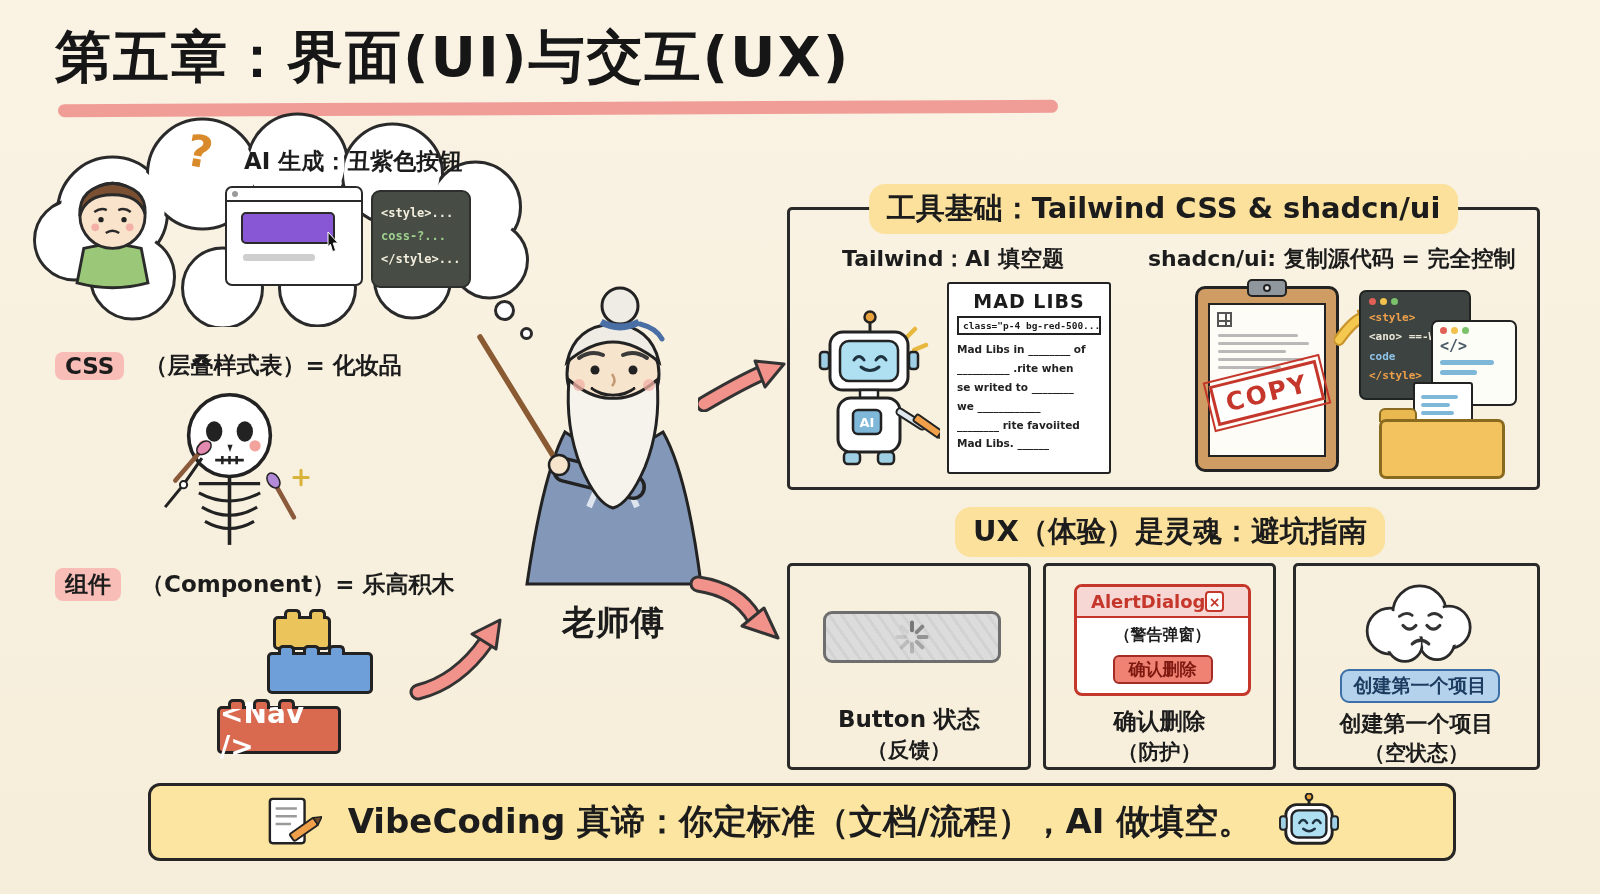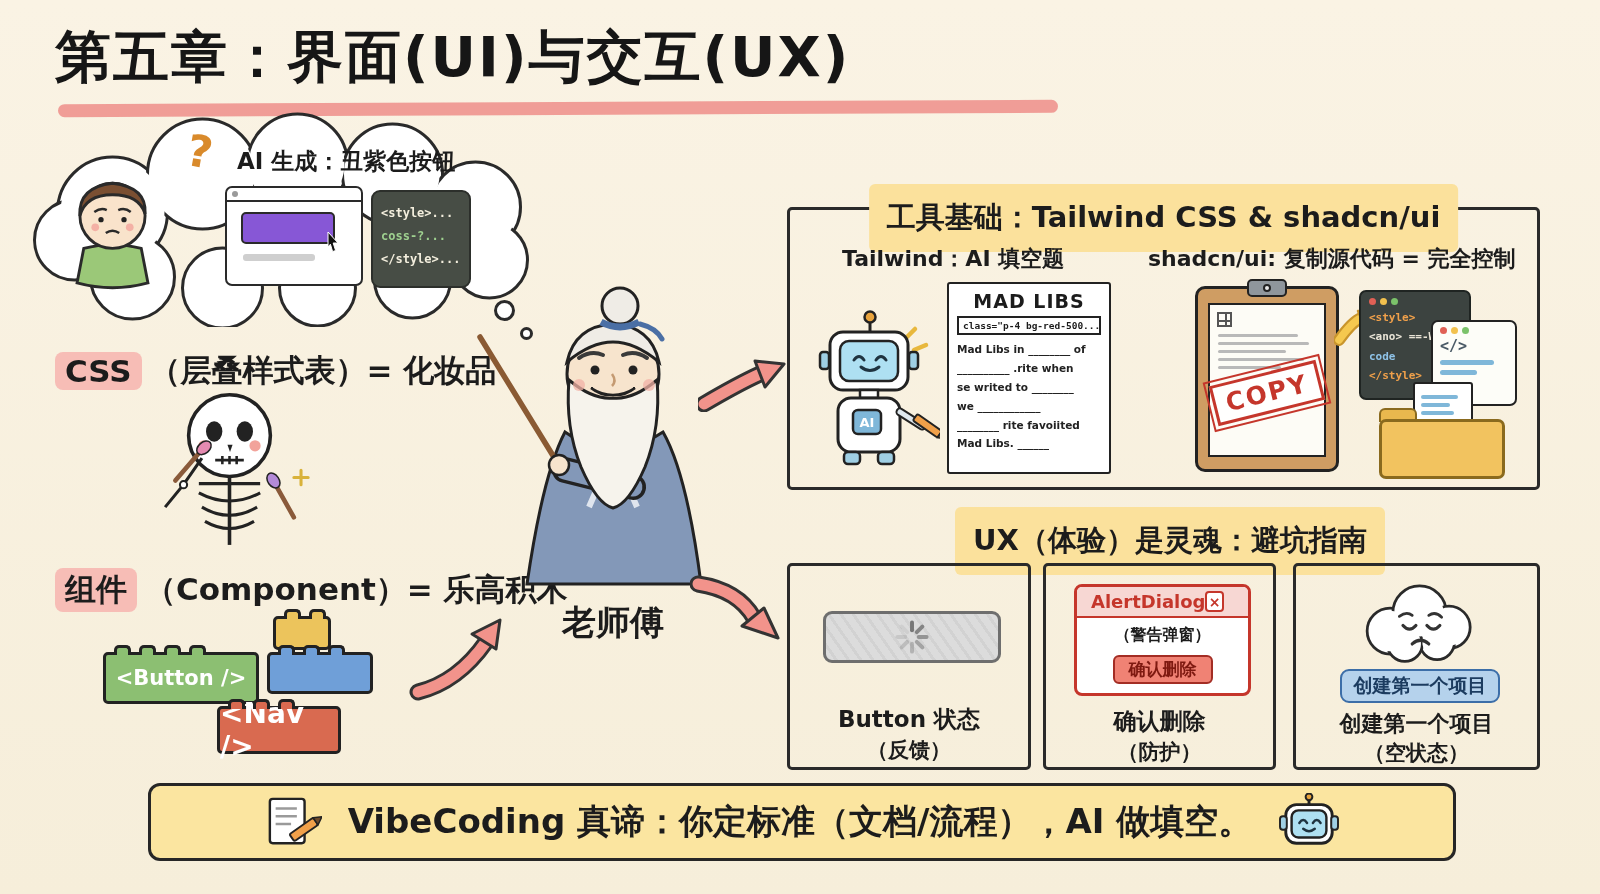--- a/index.html
+++ b/index.html
@@ -6,23 +6,23 @@
   html,body{width:1600px;height:894px}
   body{font-family:"DejaVu Sans","Liberation Sans",sans-serif;color:#1c1c1c;overflow:hidden}
   .canvas{position:relative;width:1600px;height:894px;background:linear-gradient(#faf3e4,#f6eeda)}
   .abs{position:absolute}
 
   
   .title{left:55px;top:20px;font-size:56px;font-weight:800;letter-spacing:2px;color:#161616}
   .title-underline{left:58px;top:102px;width:1000px;height:13px;background:#ee938e;border-radius:7px;transform:rotate(-.25deg);opacity:.9}
 
   
-  .eq-line{display:flex;align-items:center;gap:8px;font-size:31px;font-weight:800;white-space:nowrap}
+  .eq-line{display:flex;align-items:center;gap:20px;font-size:23px;font-weight:800;white-space:nowrap}
   .pill-pink{background:#f7bdb6;padding:1px 10px;border-radius:8px}
-  .hl-yellow{background:#fbe19c;padding:14px 18px;border-radius:6px;font-weight:800;white-space:nowrap}
+  .hl-yellow{background:#fbe19c;padding:5px 18px;border-radius:16px;font-weight:800;white-space:nowrap}
 
   
   .panel{border:3.5px solid #2a2a2a;border-radius:5px}
   .panel-title{position:absolute;top:-26px;left:50%;transform:translateX(-50%);font-size:29px}
   .sub-heading{position:absolute;font-size:22px;font-weight:800;white-space:nowrap}
 
   
   .q-mark{font-size:44px;font-weight:800;color:#d98a2b;transform:rotate(10deg)}
   .bubble-caption{font-size:23px;font-weight:800;white-space:nowrap}
   .bubble-dot{background:#fff;border:3px solid #2a2a2a;border-radius:50%}
@@ -141,21 +141,21 @@
       <path d="M41 58 q7 -5 13 -2" stroke="#2a2a2a" stroke-width="2.5" fill="none"></path>
       <path d="M66 56 q7 -3 13 2" stroke="#2a2a2a" stroke-width="2.5" fill="none"></path>
       <circle cx="48" cy="66" r="2.8" fill="#222"></circle>
         <circle cx="72" cy="66" r="2.8" fill="#222"></circle>
       <path d="M53 80 q7 -5 14 0" stroke="#2a2a2a" stroke-width="2.5" fill="none"></path>
       <circle cx="42" cy="74" r="4" fill="#f2a39b" opacity=".8"></circle>
         <circle cx="78" cy="74" r="4" fill="#f2a39b" opacity=".8"></circle>
     </svg>
 
     <span class="abs q-mark" style="left:162px;top:14px">?</span>
-    <div class="abs bubble-caption" style="left:212px;top:34px">AI 生成：丑紫色按钮</div>
+    <div class="abs bubble-caption" style="left:219px;top:34px">AI 生成：丑紫色按钮</div>
 
     <div class="abs browser" style="left:200px;top:74px;width:138px;height:100px">
       <div class="browser-bar">
           <span class="browser-dot"></span>
         </div>
       <div class="purple-btn"></div>
       <div class="gray-line"></div>
       <svg width="16" height="22" viewBox="0 0 12 22" style="position:absolute;left:98px;top:44px">
         <polygon points="1,0 11,11 6.2,11 8.6,18.5 5.6,19.6 3.4,12.2 1,15" fill="#111" stroke="#fff" stroke-width="1"></polygon>
       </svg>
@@ -208,29 +208,20 @@
           <span class="stud"></span>
           <span class="stud"></span>
         </div>
     </div>
     <div class="brick bk-blue" style="left:172px;top:46px;width:106px;height:42px">
       <div class="studs">
           <span class="stud"></span>
           <span class="stud"></span>
           <span class="stud"></span>
         </div>
-    </div>
-    <div class="brick bk-green" style="left:8px;top:46px;width:156px;height:52px;font-size:21px">
-      <div class="studs">
-          <span class="stud"></span>
-          <span class="stud"></span>
-          <span class="stud"></span>
-          <span class="stud"></span>
-        </div>
-      <span>&lt;Button /&gt;</span>
     </div>
     <div class="brick bk-red" style="left:122px;top:100px;width:124px;height:48px;font-size:28px">
       <div class="studs">
           <span class="stud"></span>
           <span class="stud"></span>
           <span class="stud"></span>
         </div>
       <span>&lt;Nav /&gt;</span>
     </div>
   </div>

